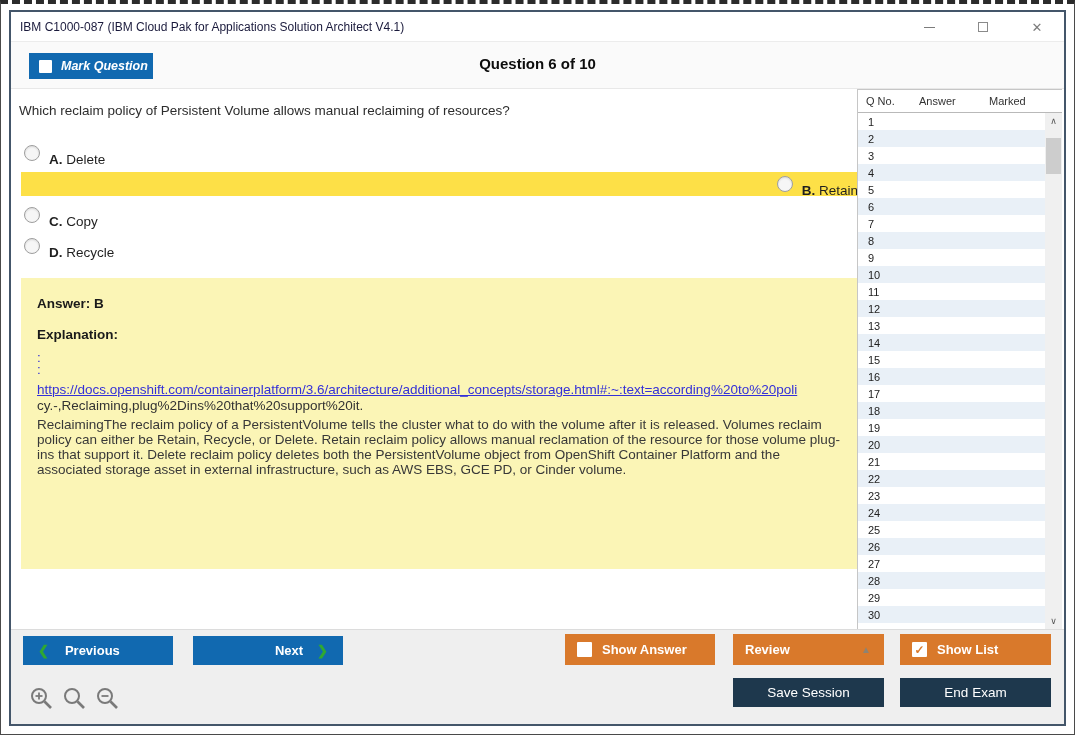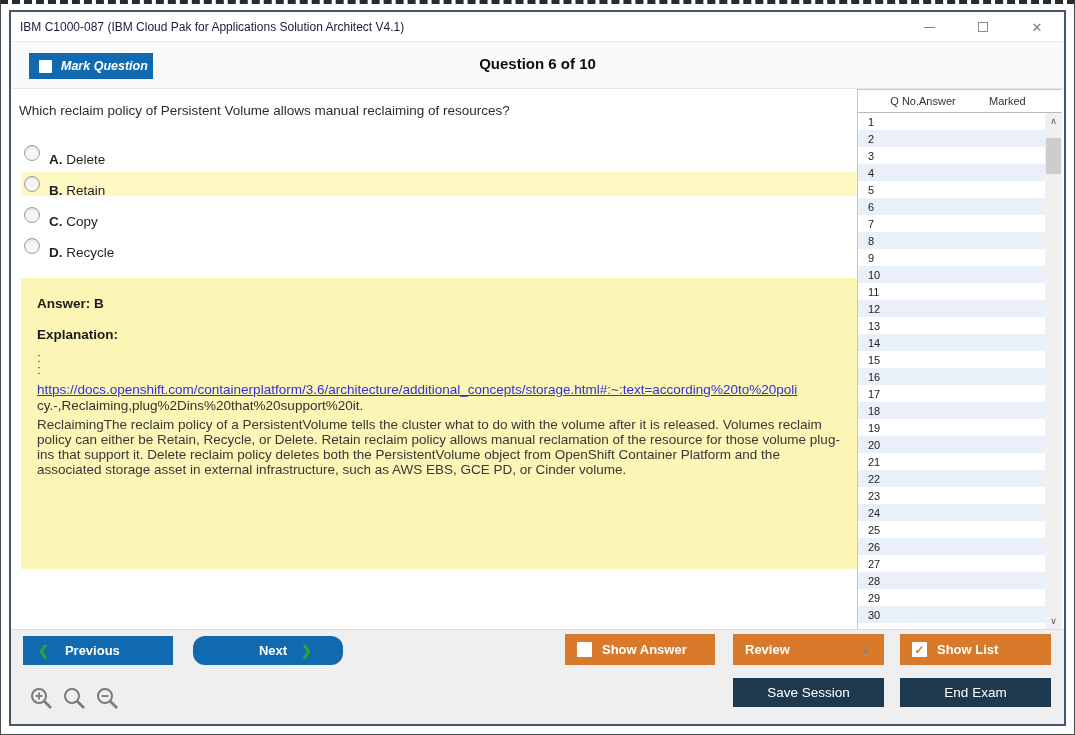--- a/index.html
+++ b/index.html
@@ -30,21 +30,21 @@
   .counter { position:absolute; left:0; right:0; top:13px; text-align:center;
              font-weight:700; font-size:15px; color:#0d0d0d; }
 
   
   .content { position:absolute; left:0; right:0; top:77px; bottom:95px; background:#fff;padding-left:8px; }
   .main { position:absolute; left:0; right:207px; top:0; bottom:0; overflow:hidden; }
   .qtext { position:absolute; left:8px; top:14px; font-size:13.5px; color:#2d2d2d; }
 
   .options { position:absolute; left:10px; top:52px; width:837px; }
   .option-row { height:24px; margin-bottom:7px; display:flex; align-items:center; padding-left:3px; cursor:pointer; }
-  .option-row.highlight { background:#fef9c3; }
+  .option-row.highlight { background:#fde047;justify-content:flex-end; }
   .radio { width:16px; height:16px; border:1px solid #9e9e9e; border-radius:50%;
            background:#f6f6f6; box-shadow:inset 0 1px 2px rgba(0,0,0,.12); flex:none; }
   .opt-label { margin-left:9px; font-size:13.5px; color:#1f1f1f;margin-top:12px; }
   .opt-letter { font-weight:700; }
 
   .answer-box { position:absolute; left:10px; top:189px; width:836px; height:291px;
                 background:#fbf5b6; padding:2px 16px; overflow:hidden; }
   .ans-label { margin-top:16px; font-weight:700; font-size:13.5px; color:#1a1a1a; }
   .exp-label { margin-top:16px; font-weight:700; font-size:13.5px; color:#1a1a1a; }
   .colon-line { margin-top:12px; line-height:8px; font-size:13.5px; color:#3330d8; }
@@ -53,21 +53,21 @@
   .link-line a { color:#3330d8; text-decoration:underline; font-size:13.5px; }
   .link-cont { font-size:13.5px; color:#333; line-height:15px; }
   .exp-para { margin-top:4px; font-size:13.5px; color:#383838; line-height:15px; }
 
   
   .sidebar { position:absolute; right:2px; width:205px; top:0; bottom:0;
              border-left:1px solid #c6c6c6; border-top:1px solid #c6c6c6; background:#fff;
              display:flex; flex-direction:column; }
   .sb-header { height:23px; display:flex; align-items:center; font-size:11px; color:#333;
                border-bottom:1px solid #b9b9b9; background:#fff; flex:none; }
-  .sb-h-q { padding-left:8px; width:61px;text-align:right; }
+  .sb-h-q { padding-left:8px; width:61px; }
   .sb-h-a { width:70px; }
   .sb-h-m { flex:1; }
   .sb-body { flex:1; display:flex; overflow:hidden; position:relative; }
   .sb-rows { width:188px; }
   .sb-row { height:17px; display:flex; align-items:center; font-size:11px; color:#222; cursor:default; }
   .sb-row.alt { background:#e9f0f7; }
   .sb-c-q { padding-left:10px; width:51px; }
   .sb-c-a { width:70px; }
   .sb-c-m { flex:1; }
   .sb-scroll { width:17px; background:#f0f0f0; position:relative; flex:none; }
@@ -76,21 +76,21 @@
   .sb-arrow.up { top:0; }
   .sb-arrow.down { bottom:0; }
   .sb-thumb { position:absolute; left:1px; top:25px; width:15px; height:36px; background:#cdcdcd; cursor:pointer; }
 
   
   .footer { position:absolute; left:0; right:0; bottom:0; height:95px; background:#efefef;
             border-top:1px solid #dcdcdc; }
   .btn { border:none; cursor:pointer; display:flex; align-items:center; }
   .blue-btn { position:absolute; top:6px; width:150px; height:29px; background:#1169b0; }
   .prev-btn { left:12px; padding-left:15px; gap:16px; }
-  .next-btn { left:182px; justify-content:flex-end; padding-right:31px; gap:14px;border-radius:12px; }
+  .next-btn { left:182px; justify-content:flex-end; padding-right:15px; gap:14px; }
   .chev { color:#2fa832; font-size:13px; font-weight:700; }
   .blue-label { color:#fff; font-weight:700; font-size:13px; }
 
   .orange-btn { position:absolute; top:4px; height:31px; background:#d9792b; padding-left:12px; gap:10px; }
   .orange-label { color:#fff; font-weight:700; font-size:13px; }
   .cb { width:15px; height:15px; background:#fff; border-radius:1px; flex:none;
         display:flex; align-items:center; justify-content:center;
         font-size:12px; font-weight:700; color:#d9792b; }
   .show-answer { left:554px; width:150px; }
   .review { left:722px; width:151px; }

